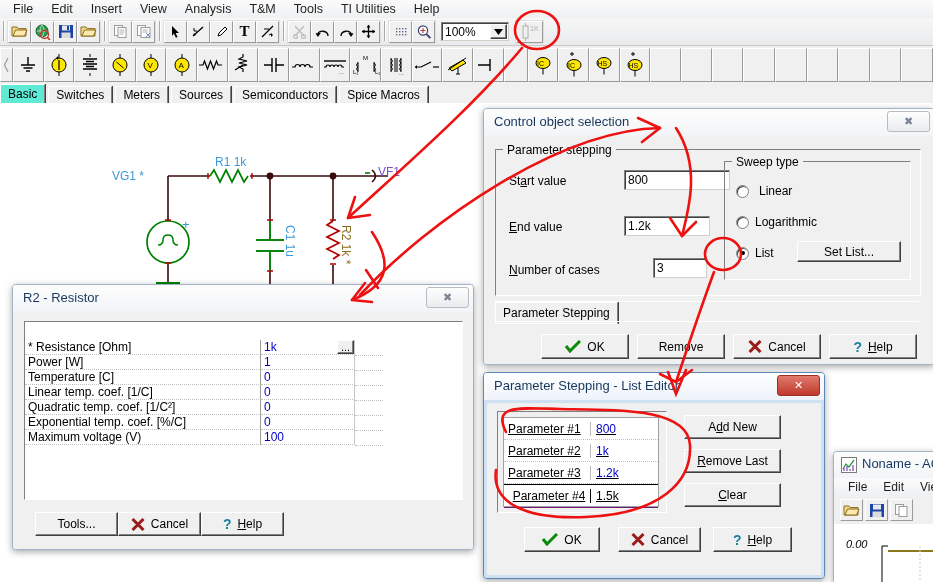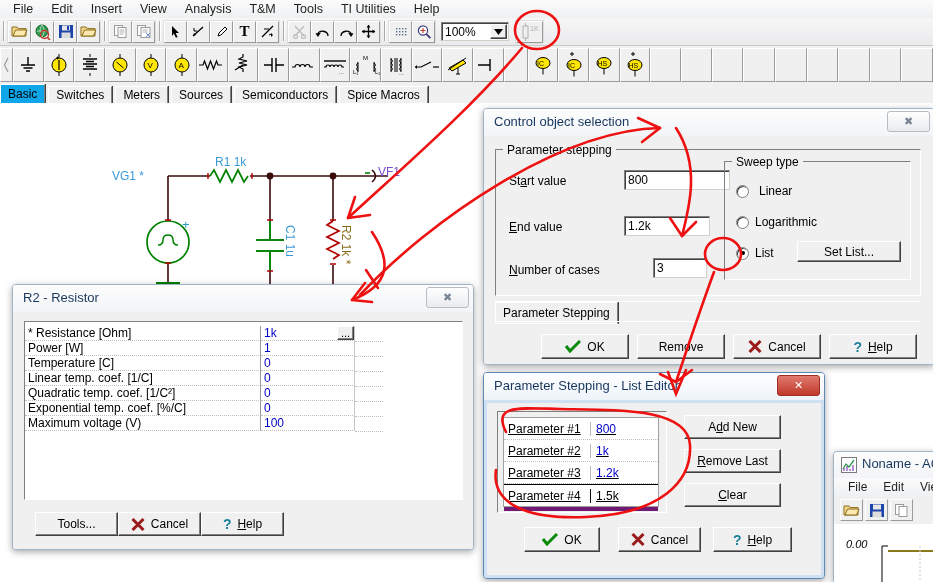--- a/index.html
+++ b/index.html
@@ -36,21 +36,21 @@
 
   
   #toolbar2{position:absolute;left:0;top:46px;width:933px;height:38px;background:#f0f0f0;border-bottom:1px solid #b5b5b5;display:flex;align-items:center;}
   .cbtn{width:33px;height:34px;display:flex;align-items:center;justify-content:center;
         border-left:1px solid #fff;border-top:1px solid #fff;border-right:1px solid #9a9a9a;border-bottom:1px solid #9a9a9a;
         background:#f0f0f0;box-sizing:border-box;}
   #tabs{position:absolute;left:0;top:84px;width:933px;height:19px;background:#f0f0f0;display:flex;align-items:flex-end;
         border-bottom:1px solid #9a9a9a;}
   .tab{height:16px;padding:0 7px;margin-right:3px;display:flex;align-items:center;font-size:12px;
        background:#f0f0f0;border:1px solid #fff;border-right-color:#808080;border-bottom:none;box-shadow:1px 0 0 #404040;}
-  .tab.active{height:18px;font-weight:normal;background:#0ea5e9;}
+  .tab.active{height:18px;font-weight:normal;background:#5eead4;}
 
   
   #canvas{position:absolute;left:0;top:103px;width:933px;height:479px;background:#ffffff;
      background-image:radial-gradient(circle, #b9b9b9 0.6px, rgba(0,0,0,0) 0.7px);
      background-size:10px 10px;background-position:1px 3px;}
 
   .lbl{position:absolute;font-family:"Liberation Sans",sans-serif;font-size:12px;white-space:nowrap;}
 
   
   .dlg{position:absolute;background:#f0f0f0;border:1px solid #9fb4c9;border-radius:4px;
@@ -568,21 +568,21 @@
   </div>
 </div>
 
 <div class="dlg" style="left:12px;top:284px;width:460px;height:264px;">
   <div class="cap">
     <div class="t">R2 - Resistor</div>
     <div class="xbtn">✖</div>
   </div>
   <div class="body">
     <div class="sunken" style="position:absolute;left:11px;top:9px;width:437px;height:177px;background:#fff;">
-      <div class="pgrid" style="left:0;top:4px;width:378px;border:none;">
+      <div class="pgrid" style="left:0;top:18px;width:378px;border:none;">
 
         <div class="prow">
           <div class="pname">* Resistance [Ohm]</div>
           <div class="pval" style="position:relative;">1k
             <span class="btn" style="position:absolute;right:0;top:0;width:17px;height:14px;font-size:11px;line-height:8px;">...</span>
           </div>
           <div class="pextra"></div>
         </div>
 
         <div class="prow">
@@ -706,21 +706,21 @@
         <div style="display:flex;height:21px;align-items:center;border-bottom:1px dotted #c0c0c0;">
           <span style="width:82px;padding-left:4px;font-size:12px;border-right:1px solid #b9b9b9;">Parameter #2</span>
           <span style="padding-left:5px;color:#0000c8;font-size:12px;">1k</span>
         </div>
 
         <div style="display:flex;height:21px;align-items:center;border-bottom:1px dotted #c0c0c0;">
           <span style="width:82px;padding-left:4px;font-size:12px;border-right:1px solid #b9b9b9;">Parameter #3</span>
           <span style="padding-left:5px;color:#0000c8;font-size:12px;">1.2k</span>
         </div>
 
-        <div style="display:flex;height:22px;align-items:center;border-top:1px solid #000;border-bottom:4px solid #701a75;">
+        <div style="display:flex;height:22px;align-items:center;border-top:1px solid #000;border-bottom:1px solid #701a75;text-align:center;">
           <span style="width:82px;padding-left:4px;font-size:12px;border-right:1px solid #000;">Parameter #4</span>
           <span style="padding-left:5px;color:#000;font-size:12px;position:relative;">1.5k</span>
         </div>
       </div>
     </div>
 
     <div class="btn" style="position:absolute;left:197px;top:46px;width:97px;height:24px;">
       <span><span class="u">R</span>emove Last</span>
     </div>
     <div class="btn" style="position:absolute;left:197px;top:12px;width:97px;height:24px;">

